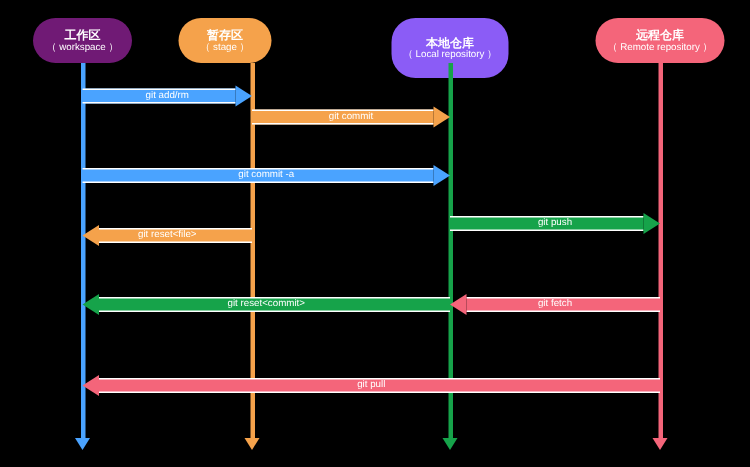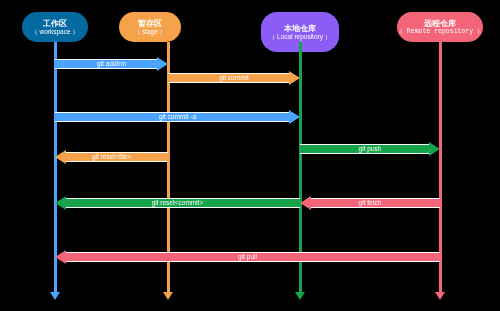--- a/index.html
+++ b/index.html
@@ -92,21 +92,21 @@
     white-space: nowrap;
     text-align: center;
     line-height: 14px;
     font-family: "Liberation Sans", sans-serif;
   }
 </style>
 </head>
 <body>
 
 <div id="canvas">
-    <div class="pill" style="left: 22px; top: 12px; width: 66px; height: 30px; background: #0369a1;">
+    <div class="pill" style="left: 22px; top: 12px; width: 66px; height: 30px; background: #701a75;">
       <div class="cn">工作区</div>
       <div class="en">（ workspace ）</div>
     </div>
     <div class="lifeline" style="left: 53.5px; top: 42px; height: 250px;">
       <div class="shaft" style="background: rgb(74, 163, 255);"></div>
       <div class="head" style="border-top: 8px solid rgb(74, 163, 255);"></div>
     </div>
     <div class="pill" style="left: 119px; top: 12px; width: 62px; height: 30px; background: rgb(245, 162, 75);">
       <div class="cn">暂存区</div>
       <div class="en">（ stage ）</div>
@@ -116,21 +116,21 @@
       <div class="head" style="border-top: 8px solid rgb(245, 162, 75);"></div>
     </div>
     <div class="pill" style="left: 261px; top: 12px; width: 78px; height: 40px; background: #8b5cf6;">
       <div class="cn">本地仓库</div>
       <div class="en">（ Local repository ）</div>
     </div>
     <div class="lifeline" style="left: 298.5px; top: 42px; height: 250px;">
       <div class="shaft" style="background: rgb(22, 163, 74);"></div>
       <div class="head" style="border-top: 8px solid rgb(22, 163, 74);"></div>
     </div>
-    <div class="pill" style="left: 397px; top: 12px; width: 86px; height: 30px; background: rgb(244, 101, 122); font-family: Liberation Mono, monospace;">
+    <div class="pill" style="left: 397px; top: 12px; width: 86px; height: 30px; background: rgb(244, 101, 122);">
       <div class="cn">远程仓库</div>
       <div class="en">（ Remote repository ）</div>
     </div>
     <div class="lifeline" style="left: 438.5px; top: 42px; height: 250px;">
       <div class="shaft" style="background: rgb(244, 101, 122);"></div>
       <div class="head" style="border-top: 8px solid rgb(244, 101, 122);"></div>
     </div>
     <div class="arrow" style="left: 55px; top: 57px; width: 113px;">
       <div class="body" style="background: rgb(74, 163, 255); width: 102px; left: 0px;"></div>
       <div class="tip right" style="left: 102px; border-left-color: rgb(74, 163, 255);"></div>

